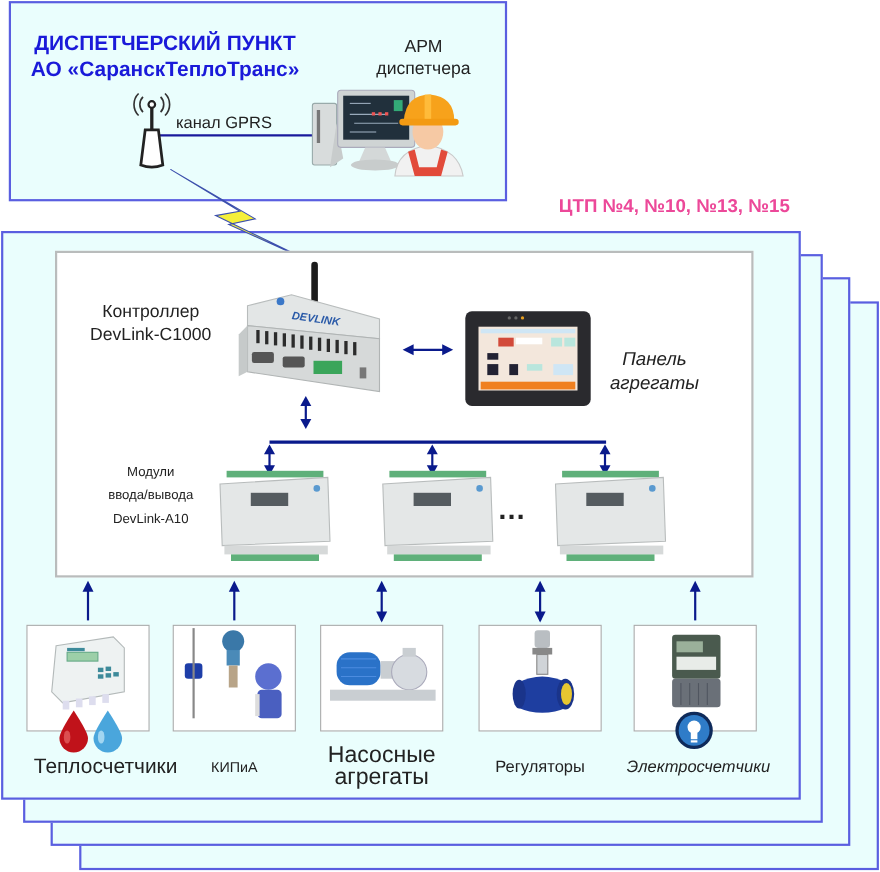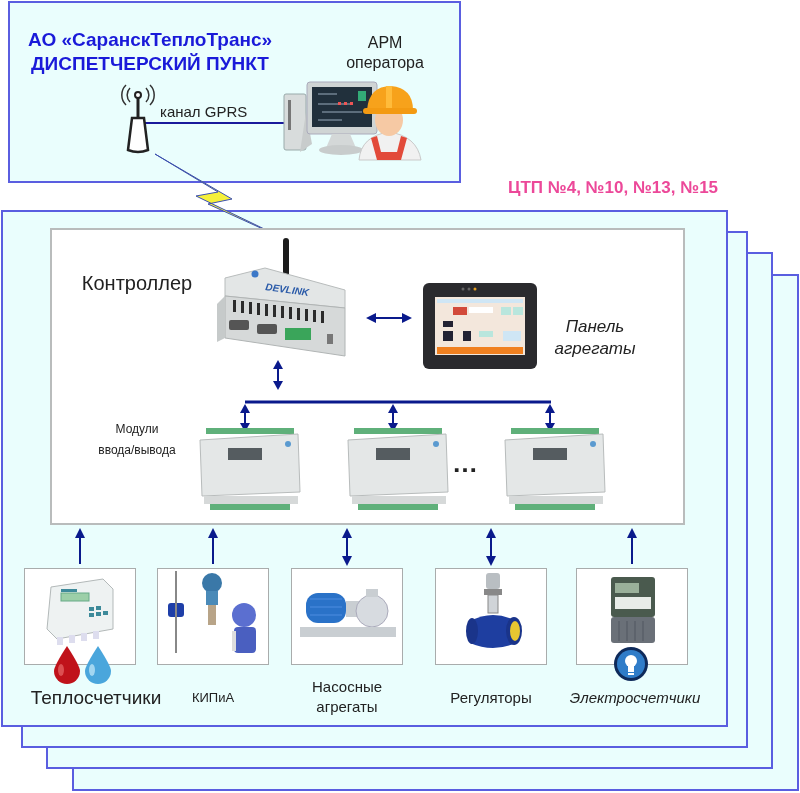--- a/index.html
+++ b/index.html
@@ -19,26 +19,26 @@
 
 <div class="frame" style="left:72px;top:274px;width:727px;height:517px;"></div>
 <div class="frame" style="left:46px;top:252px;width:727px;height:517px;"></div>
 <div class="frame" style="left:21px;top:231px;width:727px;height:517px;"></div>
 <div class="frame" style="left:1px;top:210px;width:727px;height:517px;"></div>
 
 <div class="abs ctp" style="left:508px;top:178px;">ЦТП №4, №10, №13, №15</div>
 
 <div class="frame" style="left:8px;top:1px;width:453px;height:182px;"></div>
 <div class="abs title" style="left:20px;top:28px;width:260px;">
+  <div>ДИСПЕТЧЕРСКИЙ ПУНКТ</div>
   <div>АО «СаранскТеплоТранс»</div>
-  <div>ДИСПЕТЧЕРСКИЙ ПУНКТ</div>
 </div>
 <div class="lbl" style="left:330px;top:33px;width:110px;font-size:16px;">
   <div>АРМ</div>
-  <div>оператора</div>
+  <div>диспетчера</div>
 </div>
 <div class="lbl" style="left:160px;top:102px;font-size:15px;">канал GPRS</div>
 
 <svg style="left:0;top:0;" width="1" height="1">
   <line x1="142" y1="123" x2="284" y2="123" stroke="#1a1a9c" stroke-width="2"></line>
 </svg>
 <svg style="left:118px;top:82px;" width="40" height="72" viewBox="0 0 40 72">
   <path d="M12 6 A10 10 0 0 0 12 20" fill="none" stroke="#333" stroke-width="1.5"></path>
   <path d="M8 3 A14 14 0 0 0 8 23" fill="none" stroke="#333" stroke-width="1.5"></path>
   <path d="M28 6 A10 10 0 0 1 28 20" fill="none" stroke="#333" stroke-width="1.5"></path>
@@ -77,22 +77,23 @@
   <rect x="8" y="28" width="54" height="6" rx="3" fill="#f39a12"></rect>
   <rect x="31" y="6" width="6" height="22" fill="#ffbb3a"></rect>
 </svg>
 
 <svg style="left:0;top:0;" width="1" height="1">
   <polygon points="155,154 218,192 196,196 287,240 208,204 232,199" fill="#f5f03a" stroke="#3b4fb0" stroke-width="1"></polygon>
 </svg>
 
 <div class="inner" style="left:50px;top:228px;width:635px;height:297px;"></div>
 
-<div class="lbl" style="left:62px;top:273px;width:150px;font-size:20px;line-height:21px;">
+<div class="lbl" style="left:62px;top:273px;width:150px;font-size:16px;line-height:21px;">
   <div>Контроллер</div>
+  <div>DevLink-C1000</div>
 </div>
 <svg style="left:215px;top:238px;" width="140" height="125" viewBox="0 0 140 125">
   <rect x="68" y="0" width="6" height="38" rx="3" fill="#1c1c1c"></rect>
   <path d="M10 40 L50 30 L130 52 L130 70 L10 58 Z" fill="#e3e6e6" stroke="#b8bcbc"></path>
   <path d="M10 58 L130 70 L130 118 L10 100 Z" fill="#d6d9d9" stroke="#b0b4b4"></path>
   <path d="M2 66 L10 58 L10 100 L2 104 Z" fill="#c6caca"></path>
   <text x="50" y="52" font-family="Liberation Sans, sans-serif" font-size="10" font-weight="bold" font-style="italic" fill="#2a5aa8" transform="rotate(8 50 52)">DEVLINK</text>
   <circle cx="40" cy="36" r="3.5" fill="#3b78c8"></circle>
   <g fill="#2b2b2b">
     <rect x="18" y="62" width="3" height="12"></rect>
@@ -149,20 +150,21 @@
   <polygon points="278,390 273,381 283,381" fill="#0a1a8c"></polygon>
 </svg>
 
 <svg style="left:0;top:0;" width="1" height="1">
   <line x1="245" y1="402" x2="551" y2="402" stroke="#0a1a8c" stroke-width="3"></line>
 </svg>
 
 <div class="lbl" style="left:62px;top:419px;width:150px;font-size:12px;line-height:21px;">
   <div>Модули</div>
   <div>ввода/вывода</div>
+  <div>DevLink-A10</div>
 </div>
 
 <svg id="io-modules-svg" style="left:0;top:0;" width="1" height="1">
     <g>
       <line x1="245" y1="410" x2="245" y2="426" stroke="#0a1a8c" stroke-width="2"></line>
       <polygon points="245,404 240,413 250,413" fill="#0a1a8c"></polygon>
       <polygon points="245,432 240,423 250,423" fill="#0a1a8c"></polygon>
       <rect x="206" y="428" width="88" height="6" fill="#5fb07a"></rect>
       <path d="M200 440 L298 434 L300 492 L202 496 Z" fill="#e4e7e7" stroke="#b8bcbc"></path>
       <rect x="228" y="448" width="34" height="12" fill="#555c60"></rect>
@@ -308,18 +310,18 @@
 <svg style="left:613px;top:646px;" width="36" height="36" viewBox="0 0 36 36">
   <circle cx="18" cy="18" r="17" fill="#0e2a5a"></circle>
   <circle cx="18" cy="18" r="14" fill="#2f7cc8"></circle>
   <circle cx="18" cy="15" r="6" fill="#ffffff"></circle>
   <rect x="15" y="20" width="6" height="6" fill="#ffffff"></rect>
   <rect x="15" y="27" width="6" height="2" fill="#ffffff"></rect>
 </svg>
 
 <div class="lbl" style="left:20px;top:688px;width:152px;font-size:19px;">Теплосчетчики</div>
 <div class="lbl" style="left:157px;top:688px;width:112px;font-size:13px;">КИПиА</div>
-<div class="lbl" style="left:291px;top:677px;width:112px;font-size:15px;">
+<div class="lbl" style="left:291px;top:677px;width:112px;font-size:21px;">
   <div>Насосные</div>
   <div>агрегаты</div>
 </div>
 <div class="lbl" style="left:435px;top:688px;width:112px;font-size:15px;">Регуляторы</div>
 <div class="lbl" style="left:560px;top:688px;width:150px;font-size:15px;font-style:italic;">Электросчетчики</div>
 
 </body></html>

